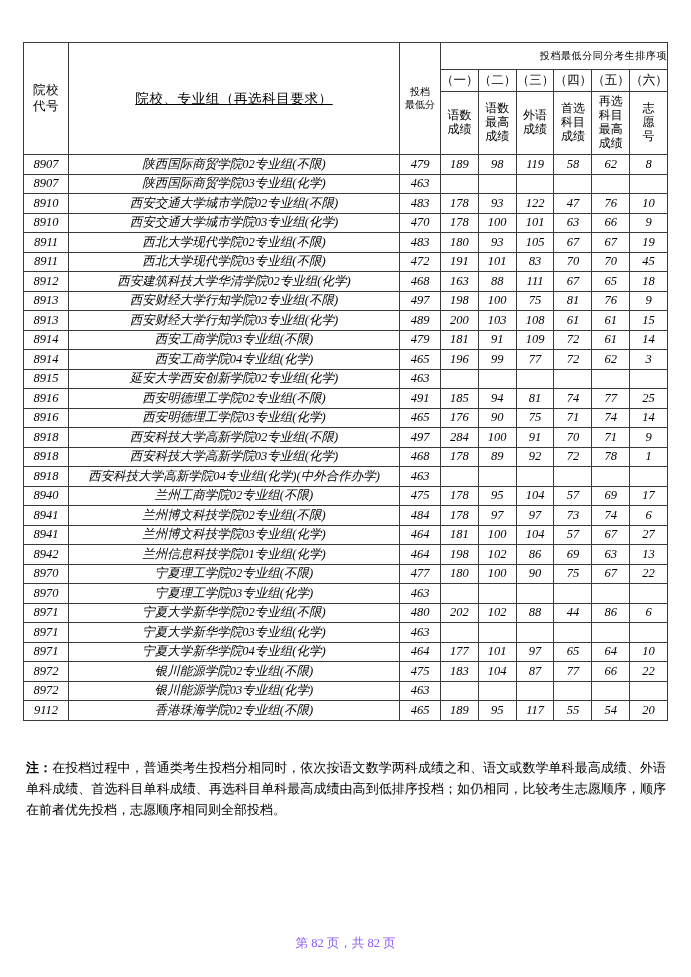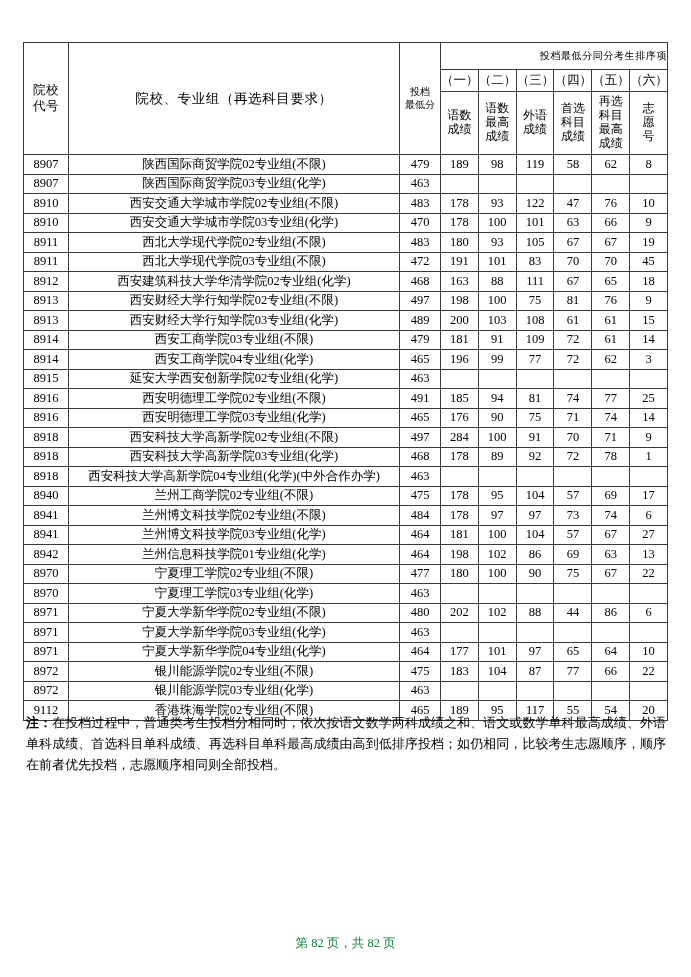--- a/index.html
+++ b/index.html
@@ -46,20 +46,21 @@
     text-align: center;
     font-size: 12.5px;
     line-height: 1.22;
     letter-spacing: 0.5px;
   }
   .hdr-name {
     width: 330px;
     text-align: center;
     font-size: 13.5px;
     letter-spacing: 0.6px;
+    text-decoration: underline;
   }
   .hdr-min {
     width: 40px;
     text-align: center;
     font-size: 10px;
     line-height: 1.22;
   }
   .hdr-group {
     text-align: right;
     font-size: 10px;
@@ -78,59 +79,59 @@
     height: 62px;
     padding: 0 1px;
   }
   .sub-w {
     width: 38px;
   }
   .sub-w-last {
     width: 32px;
   }
   
-  tbody tr { height: 19.5px; }
+  tbody tr { height: 19.5px; font-style: italic; }
   td.c-code {
     text-align: center;
     font-size: 12.5px;
     font-family: "Liberation Serif", "DejaVu Serif", serif;
   }
   td.c-name {
     text-align: center;
     font-size: 12.5px;
     padding-left: 4px;
     white-space: nowrap;
     overflow: hidden;
   }
   td.c-num {
     text-align: center;
     font-size: 12.5px;
   }
   
   .note {
     position: absolute;
     left: 26px;
-    top: 712px;
+    top: 757px;
     width: 640px;
     font-size: 13px;
     line-height: 1.62;
     text-align: justify;
     text-justify: inter-ideograph;
   }
   .note b {
     font-weight: bold;
   }
   .footer {
     position: absolute;
     left: 0;
     top: 935px;
     width: 691px;
     text-align: center;
     font-size: 12.5px;
-    color: #15803d;
+    color: #8b5cf6;
   }
 </style>
 </head>
 <body>
 
 <div class="page">
 
   <div class="table-wrap">
     <table class="score-table">
       <thead>

